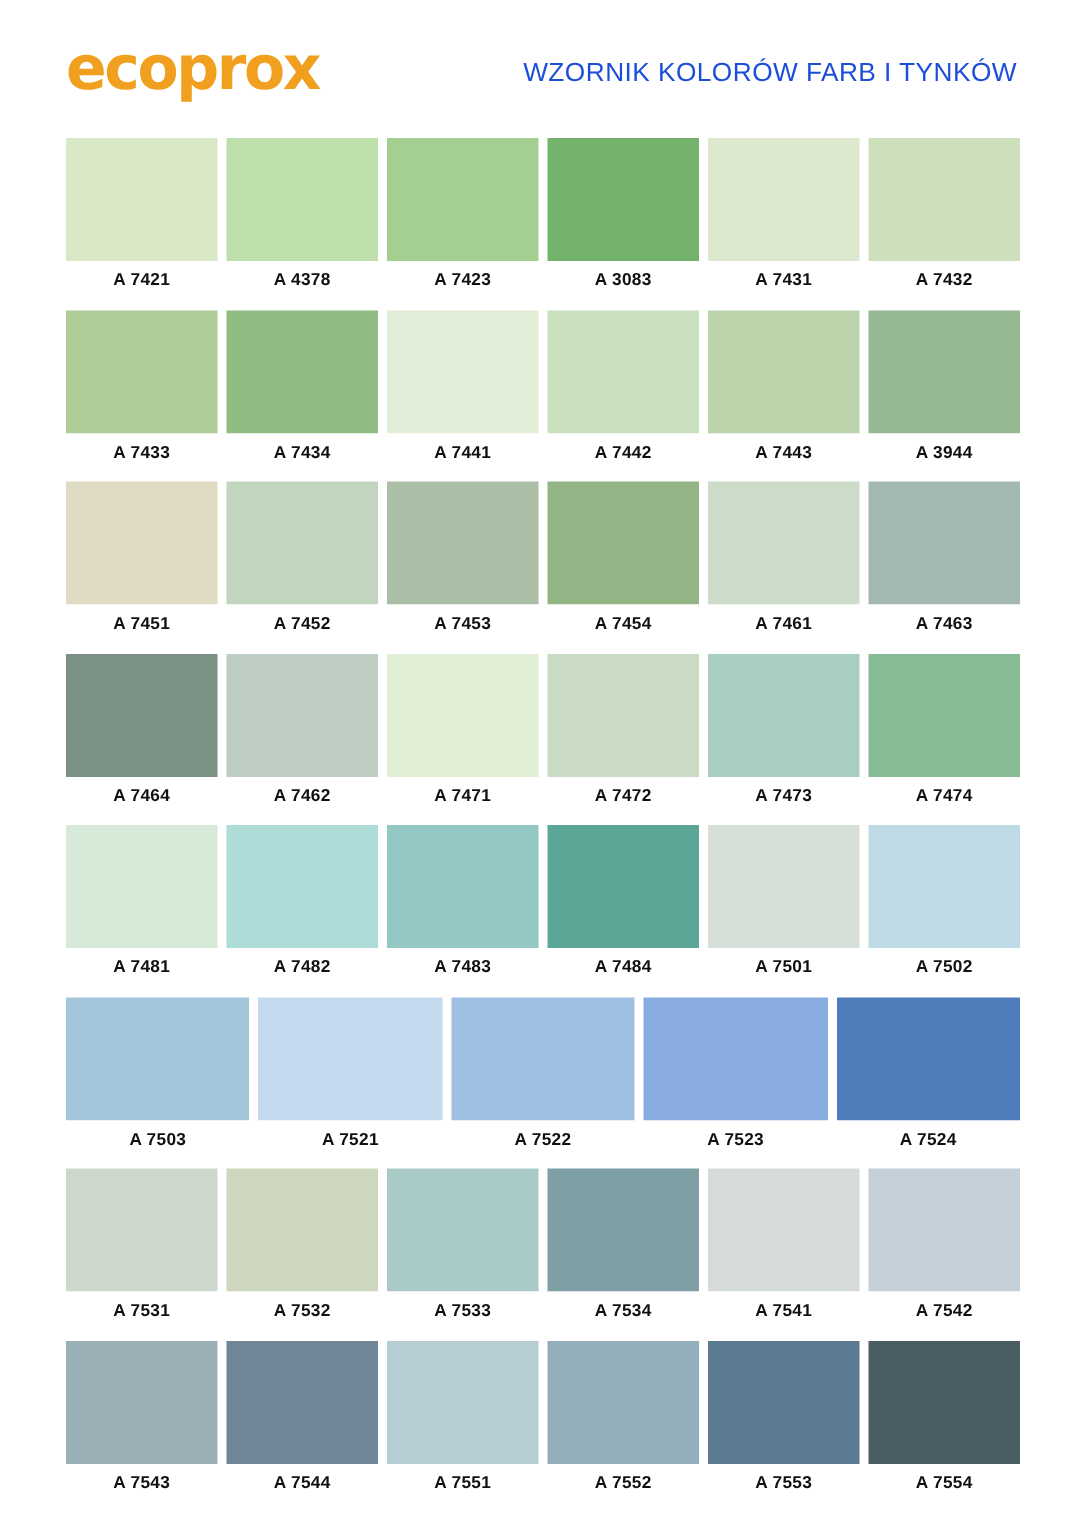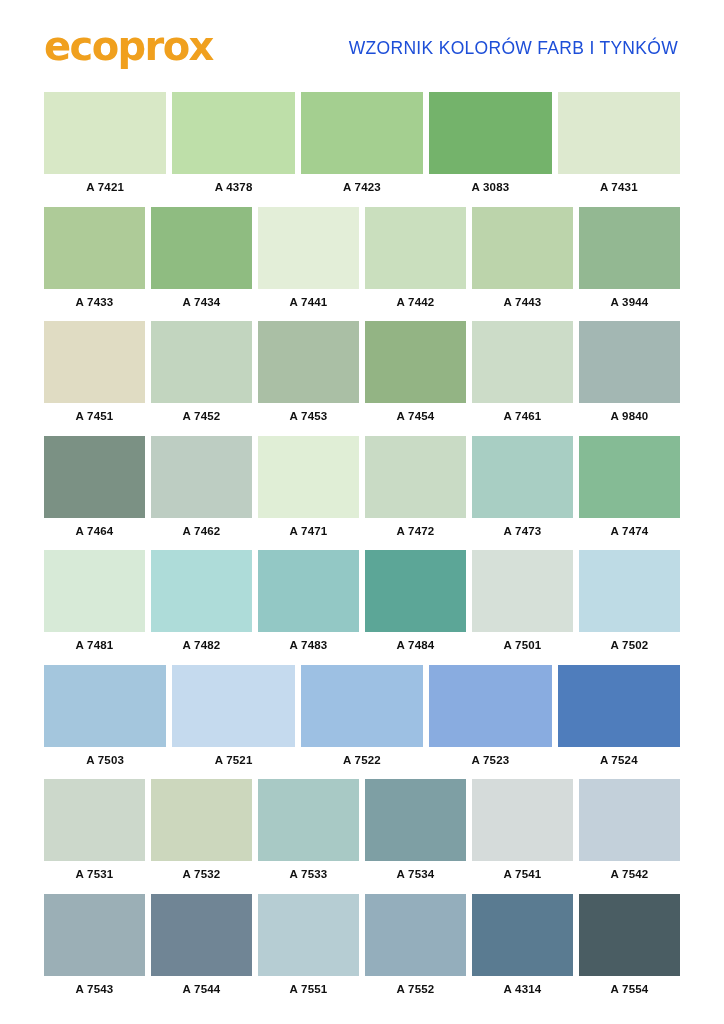--- a/index.html
+++ b/index.html
@@ -108,20 +108,24 @@
           <div class="code">A 7423</div>
         </div>
         <div class="cell">
           <div class="chip" style="background-color: rgb(116, 179, 107);"></div>
           <div class="code">A 3083</div>
         </div>
         <div class="cell">
           <div class="chip" style="background-color: rgb(221, 233, 207);"></div>
           <div class="code">A 7431</div>
         </div>
+        <div class="cell">
+          <div class="chip" style="background-color: rgb(205, 224, 187);"></div>
+          <div class="code">A 7432</div>
+        </div>
       </div>
       <div class="row">
         <div class="cell">
           <div class="chip" style="background-color: rgb(174, 203, 152);"></div>
           <div class="code">A 7433</div>
         </div>
         <div class="cell">
           <div class="chip" style="background-color: rgb(143, 188, 129);"></div>
           <div class="code">A 7434</div>
         </div>
@@ -158,21 +162,21 @@
         <div class="cell">
           <div class="chip" style="background-color: rgb(147, 180, 132);"></div>
           <div class="code">A 7454</div>
         </div>
         <div class="cell">
           <div class="chip" style="background-color: rgb(204, 220, 200);"></div>
           <div class="code">A 7461</div>
         </div>
         <div class="cell">
           <div class="chip" style="background-color: rgb(163, 183, 179);"></div>
-          <div class="code">A 9840</div>
+          <div class="code">A 7463</div>
         </div>
       </div>
       <div class="row">
         <div class="cell">
           <div class="chip" style="background-color: rgb(123, 145, 132);"></div>
           <div class="code">A 7464</div>
         </div>
         <div class="cell">
           <div class="chip" style="background-color: rgb(189, 205, 194);"></div>
           <div class="code">A 7462</div>
@@ -280,21 +284,21 @@
         <div class="cell">
           <div class="chip" style="background-color: rgb(182, 205, 211);"></div>
           <div class="code">A 7551</div>
         </div>
         <div class="cell">
           <div class="chip" style="background-color: rgb(148, 174, 188);"></div>
           <div class="code">A 7552</div>
         </div>
         <div class="cell">
           <div class="chip" style="background-color: rgb(90, 123, 145);"></div>
-          <div class="code">A 4314</div>
+          <div class="code">A 7553</div>
         </div>
         <div class="cell">
           <div class="chip" style="background-color: rgb(74, 93, 99);"></div>
           <div class="code">A 7554</div>
         </div>
       </div>
     </div>
 
   <div class="footer-space"></div>
 </div>

